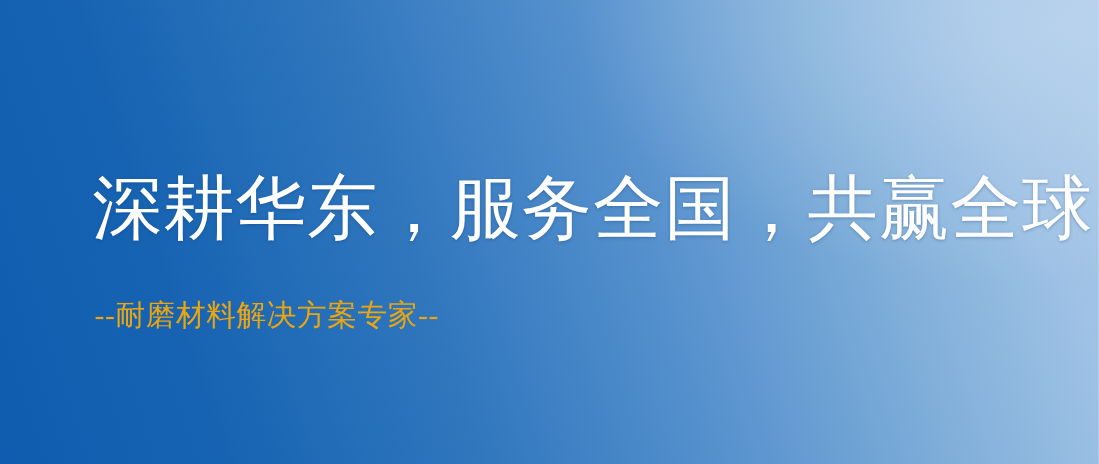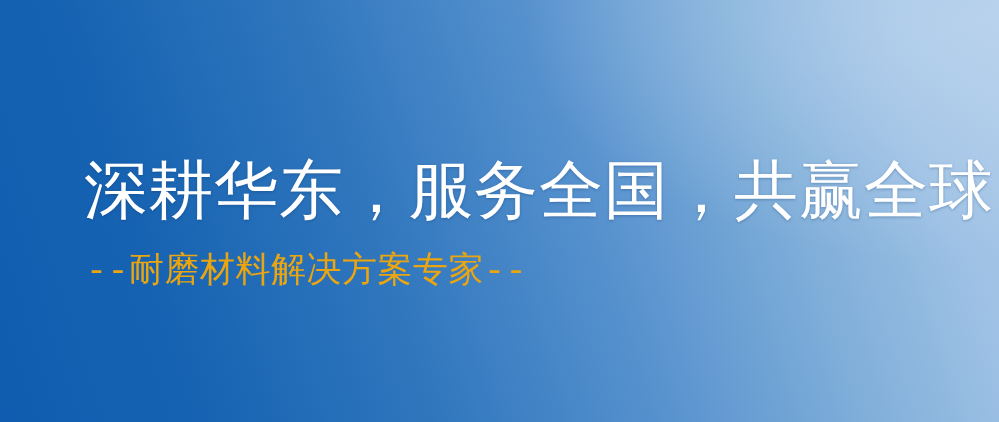--- a/index.html
+++ b/index.html
@@ -35,36 +35,36 @@
     background:
       radial-gradient(ellipse 70% 90% at 96% 6%,
         rgba(198, 219, 241, 0.55) 0%,
         rgba(198, 219, 241, 0.0) 62%);
   }
 
   .headline {
     position: absolute;
     left: 84px;
     top: 152px;
-    font-family: Liberation Sans, sans-serif;
+    font-family: Liberation Serif, serif;
     font-size: 64px;
     line-height: 76px;
     color: #ffffff;
     letter-spacing: 1px;
     white-space: nowrap;
     text-shadow: 0 1px 3px rgba(10, 50, 100, 0.32);
     z-index: 3;
   }
 
   .subtitle {
     position: absolute;
     left: 86px;
-    top: 256px;
-    font-family: Liberation Mono, monospace;
-    font-size: 35px;
+    top: 270px;
+    font-family: Liberation Serif, serif;
+    font-size: 27px;
     line-height: 32px;
     color: #eaa510;
     letter-spacing: 0.5px;
     white-space: nowrap;
     z-index: 3;
   }
 
   
   .logo {
     position: absolute;

